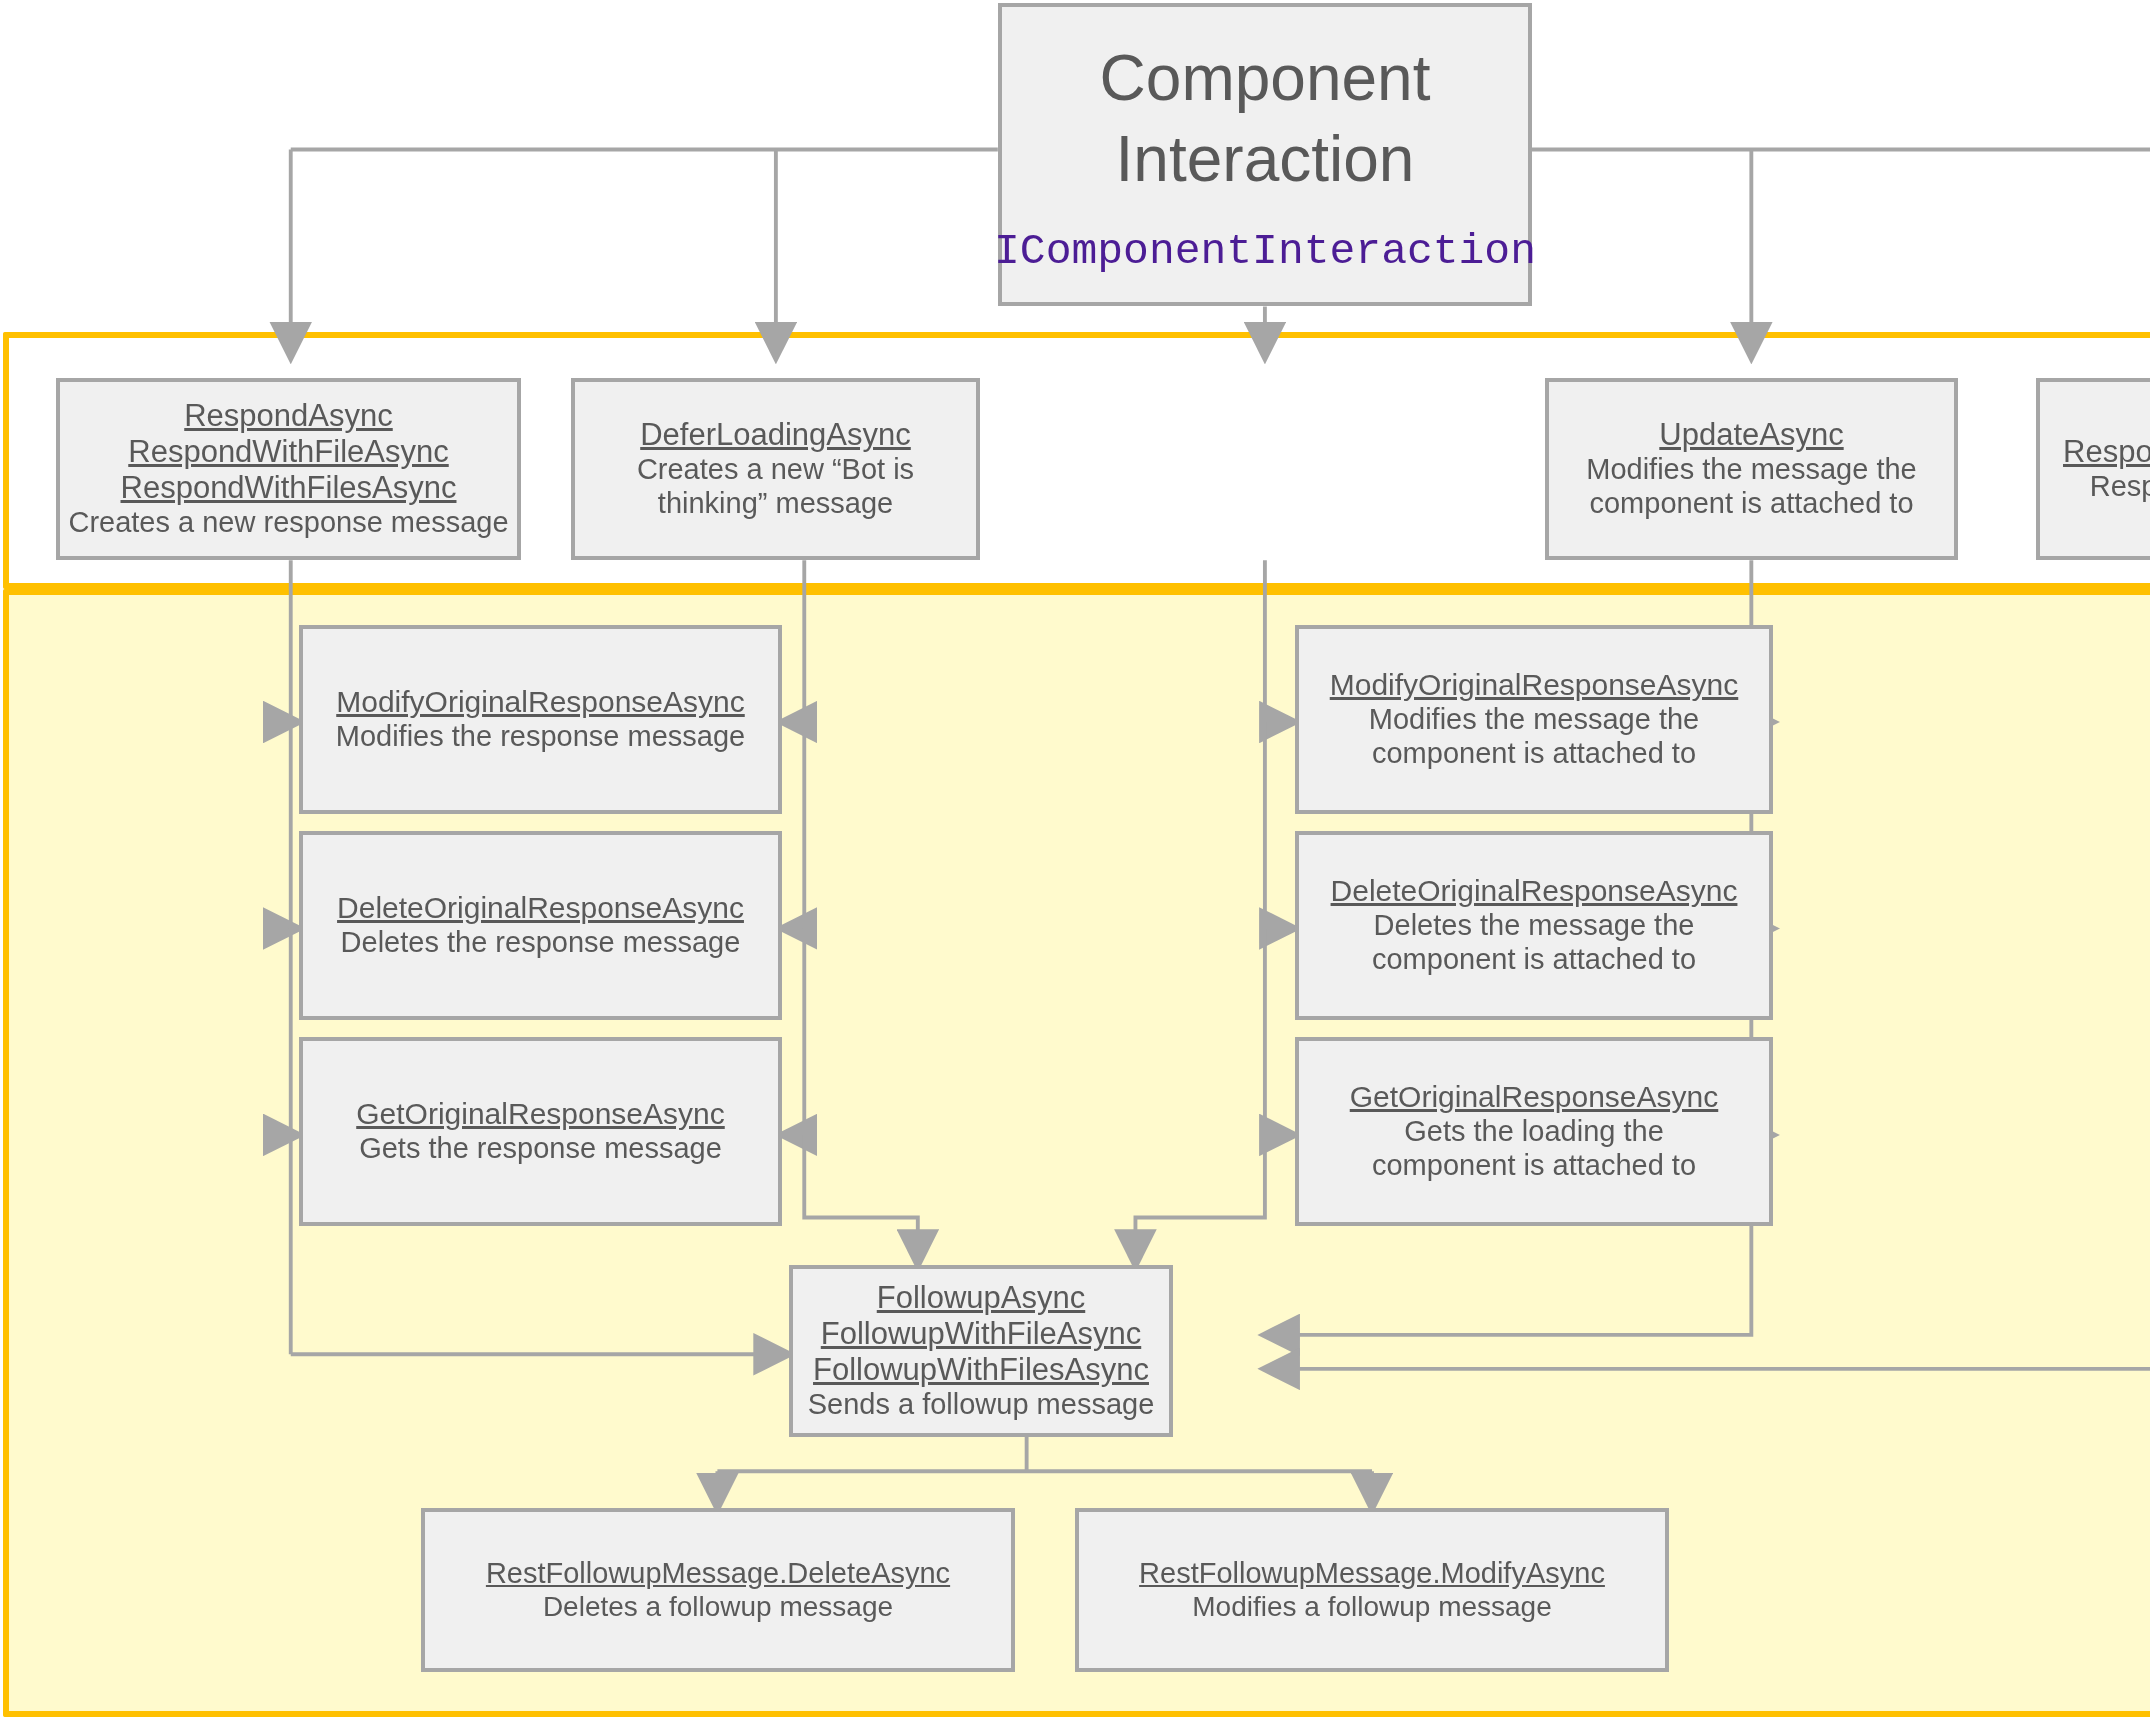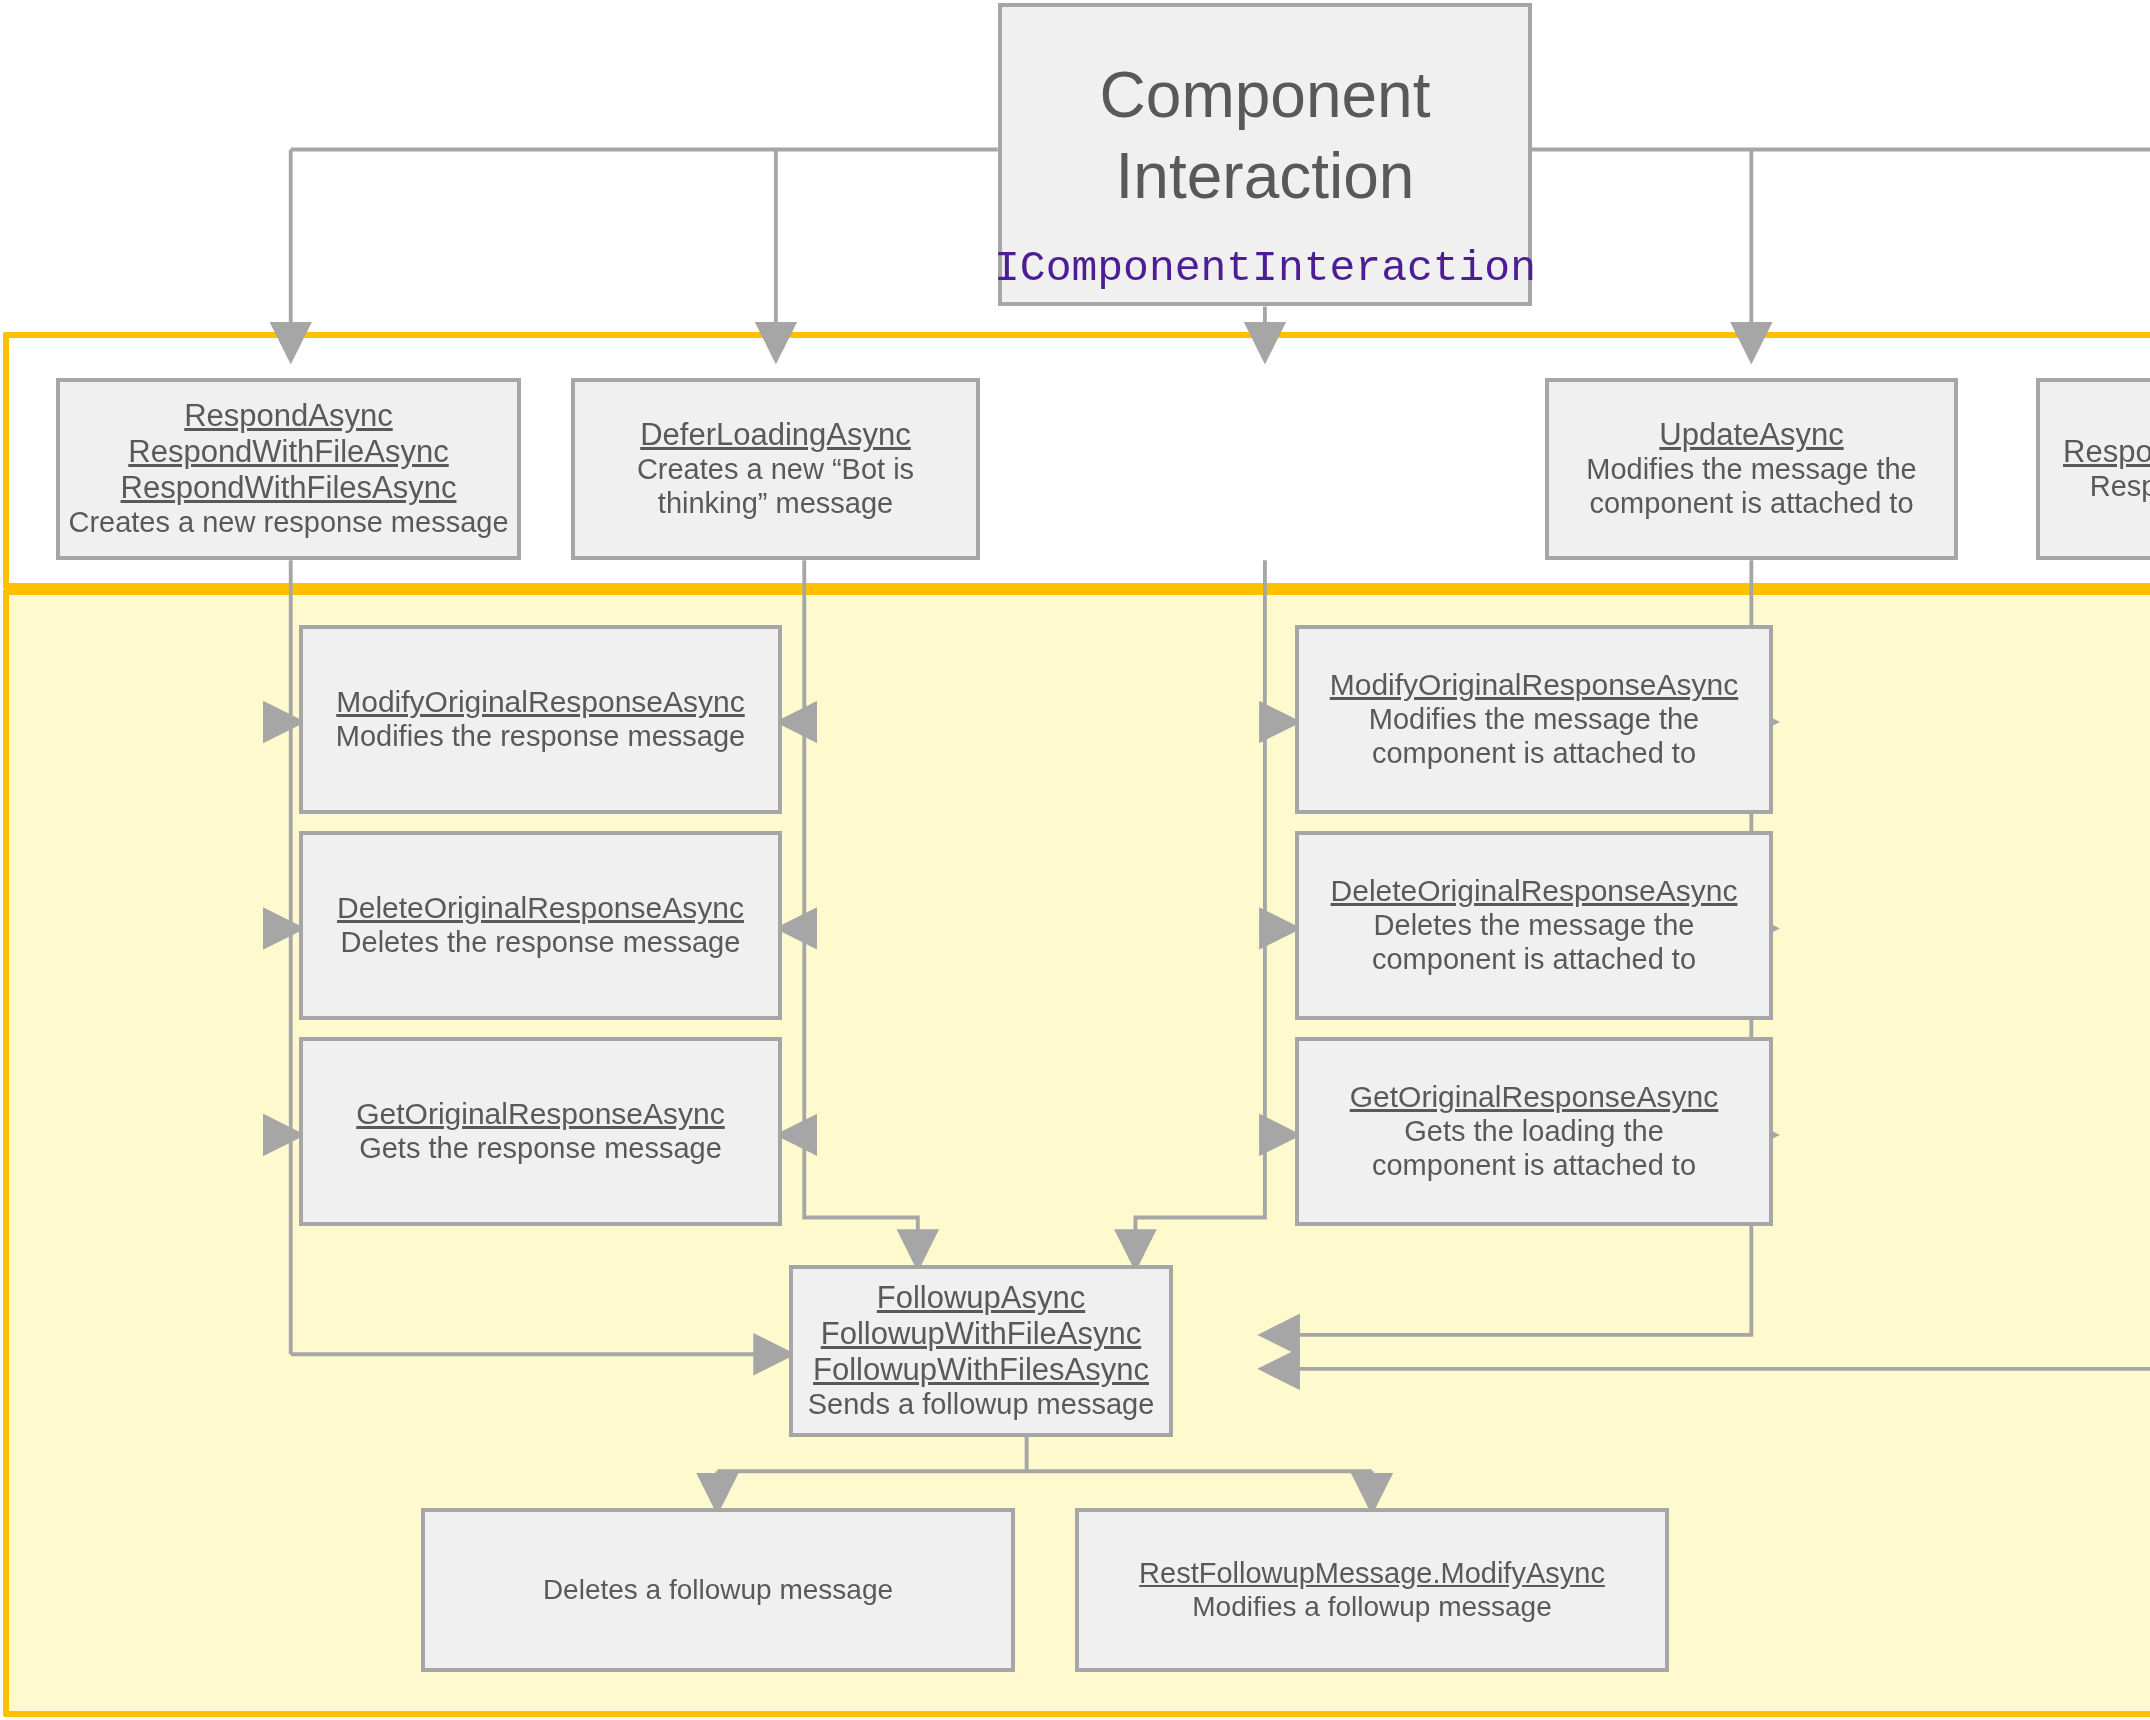--- a/index.html
+++ b/index.html
@@ -15,21 +15,21 @@
   #wires{position:absolute;left:0;top:0;width:3110px;height:1721px;}
 
   
   .node{position:absolute;box-sizing:border-box;background:#F0F0F0;border:4.7px solid #A6A6A6;
         display:flex;flex-direction:column;align-items:center;justify-content:center;
         color:#595959;text-align:center;line-height:1.16;}
   .node .mname{text-decoration:underline;white-space:nowrap;}
   .node .mdesc{white-space:normal;}
 
   
-  #node-root{left:998px;top:3.4px;width:534px;height:303px;justify-content:flex-start;padding-top:48px;}
+  #node-root{left:998px;top:3.4px;width:534px;height:303px;justify-content:flex-start;padding-top:31px;}
   #node-root .rtitle{font-size:64px;color:#595959;line-height:1.26;}
   #node-root .riface{font-family:"Liberation Mono",monospace;font-size:43px;color:#4c1d95;margin-top:27px;}
 
   
   .row1{top:378px;height:182px;}
   .row1 .mname{font-size:31px;}
   .row1 .mdesc{font-size:29px;}
   #node-respond{left:56px;width:465px;}
   #node-deferloading{left:571px;width:409px;}
   #node-defer{left:1060px;width:409px;}
@@ -193,20 +193,21 @@
   </div>
 
   <div class="node" id="node-followup">
     <div class="mname">FollowupAsync</div>
     <div class="mname">FollowupWithFileAsync</div>
     <div class="mname">FollowupWithFilesAsync</div>
     <div class="mdesc">Sends a followup message</div>
   </div>
 
   <div class="node row4" id="node-restdel">
+    <div class="mname">RestFollowupMessage.DeleteAsync</div>
     <div class="mdesc">Deletes a followup message</div>
   </div>
   <div class="node row4" id="node-restmod">
     <div class="mname">RestFollowupMessage.ModifyAsync</div>
     <div class="mdesc">Modifies a followup message</div>
   </div>
 
 </div>
 
 

